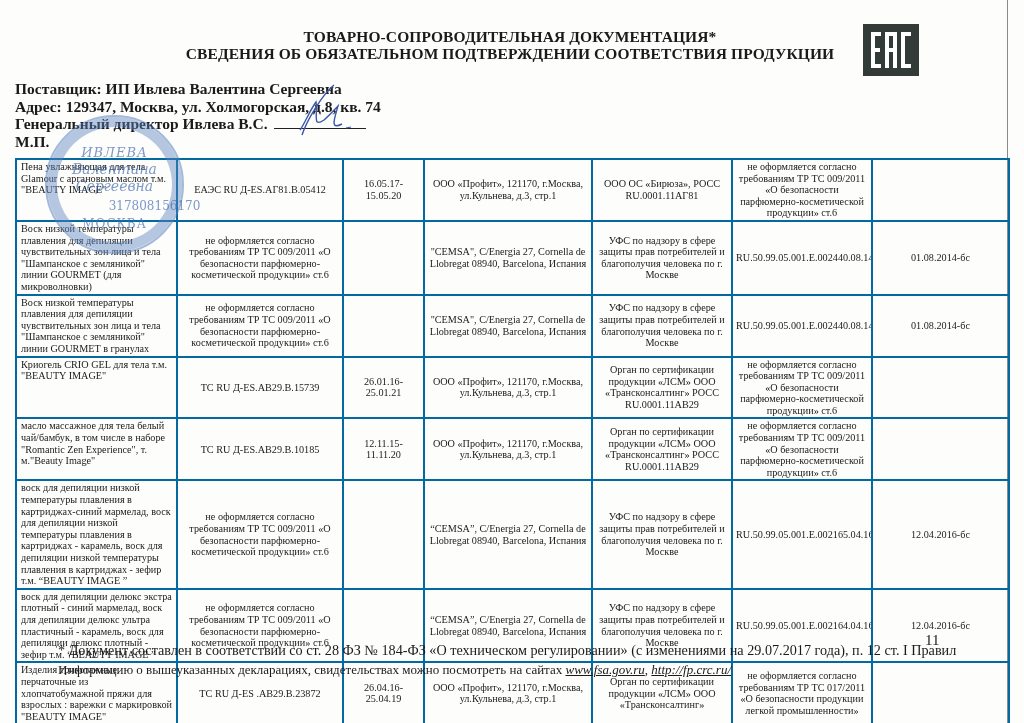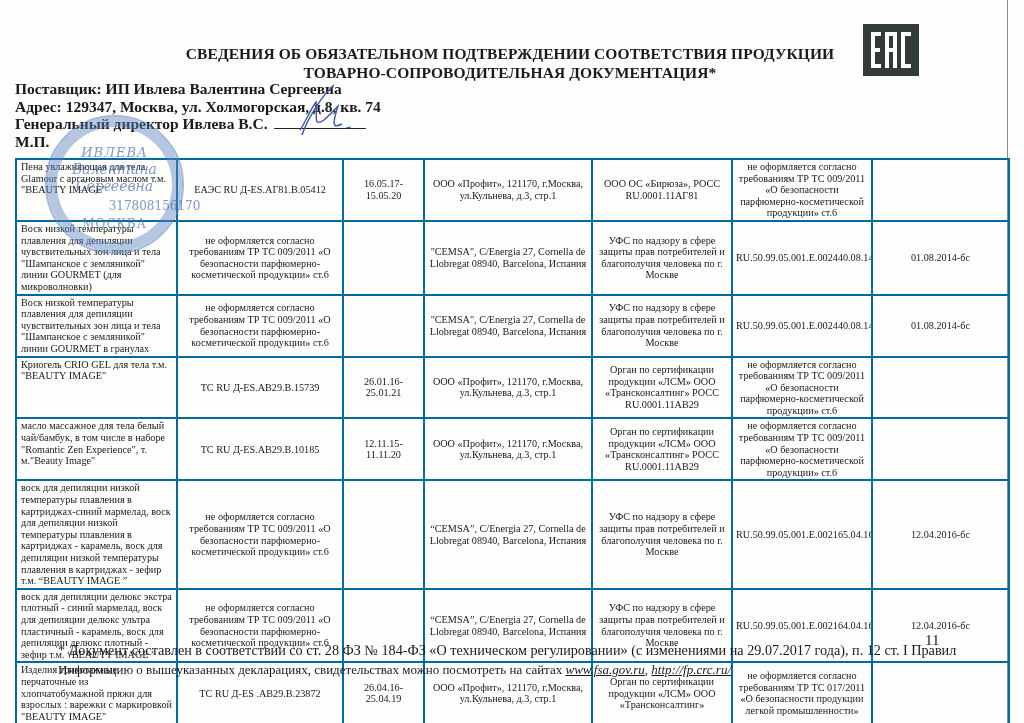--- a/index.html
+++ b/index.html
@@ -11,21 +11,21 @@
     position: relative;
   }
   .page-edge {
     position: absolute; left: 1007px; top: 0; width: 1px; height: 723px;
     background: #8a8a8a;
   }
   .title {
     position: absolute; left: 130px; width: 760px; text-align: center;
     font-weight: bold; font-size: 15.5px; line-height: 19px; letter-spacing: 0.1px;
   }
-  .title.l1 { top: 27px; margin-top: 36px; }
+  .title.l1 { top: 27px; }
   .title.l2 { top: 44px; font-size: 15.5px; }
   .eac {
     position: absolute; left: 863px; top: 24px; width: 56px; height: 52px;
     background: #333b39; display: flex; align-items: center; justify-content: center;
   }
   .eac svg { display: block; }
   .supplier {
     position: absolute; left: 15px; top: 80px;
     font-weight: bold; font-size: 15.5px; line-height: 17.5px;
   }

